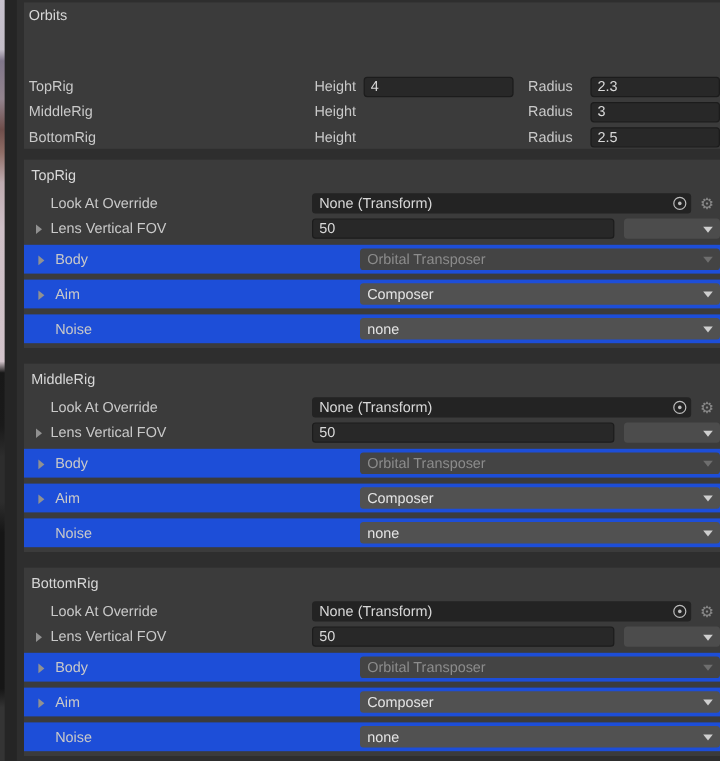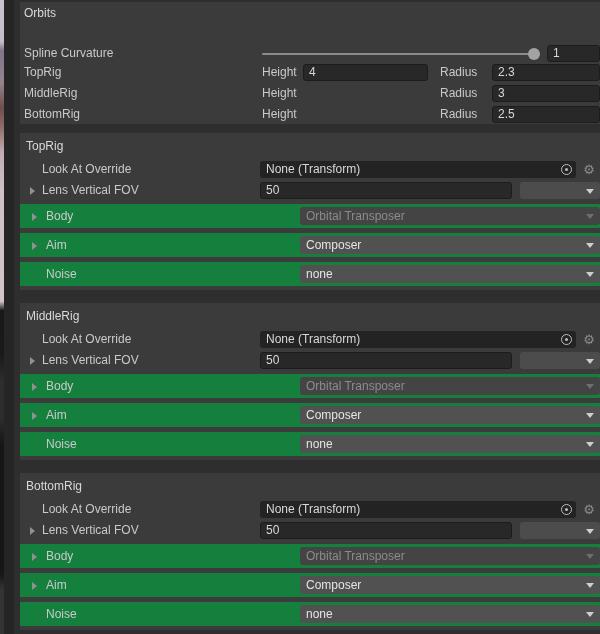--- a/index.html
+++ b/index.html
@@ -90,45 +90,39 @@
   .num-field { left:527px; right:0; }
 
   
   .foldout {
     position:absolute; top:5px; width:0; height:0;
     border-top:4px solid transparent; border-bottom:4px solid transparent;
     border-left:5px solid #919191;
   }
 
   
-  .band { position:absolute; left:0; right:0; height:24px; background:#15803d; }
+  .band { position:absolute; left:0; right:0; height:24px; background:#1d4ed8; }
   .band .lbl { top:4px; }
   .band .dropdown { top:3px; height:18px; line-height:18px;margin-left:40px; }
   .band .foldout { top:9px; }
 
   
   .sub-lbl { position:absolute; top:0; height:17px; line-height:17px; color:#c9c9c9; }
 </style>
 </head>
 <body>
 
 <div class="screen">
   <div class="edge-strip"></div>
   <div class="edge-band"></div>
 
   <section class="box box-orbits">
     <div class="hdr">Orbits</div>
 
 
-    <div class="row" style="top:43px;">
-      <span class="lbl">Spline Curvature</span>
-      <div class="slider-track"></div>
-      <div class="slider-knob"></div>
-      <div class="field num-field">1</div>
-    </div>
 
     <div class="row" style="top:62px;">
       <span class="lbl">TopRig</span>
       <span class="sub-lbl" style="left:242px;">Height</span>
       <div class="field" style="left:283px; width:125px;">4</div>
       <span class="sub-lbl" style="left:420px;">Radius</span>
       <div class="field" style="left:472px; right:0;">2.3</div>
     </div>
 
     <div class="row" style="top:83px;">

